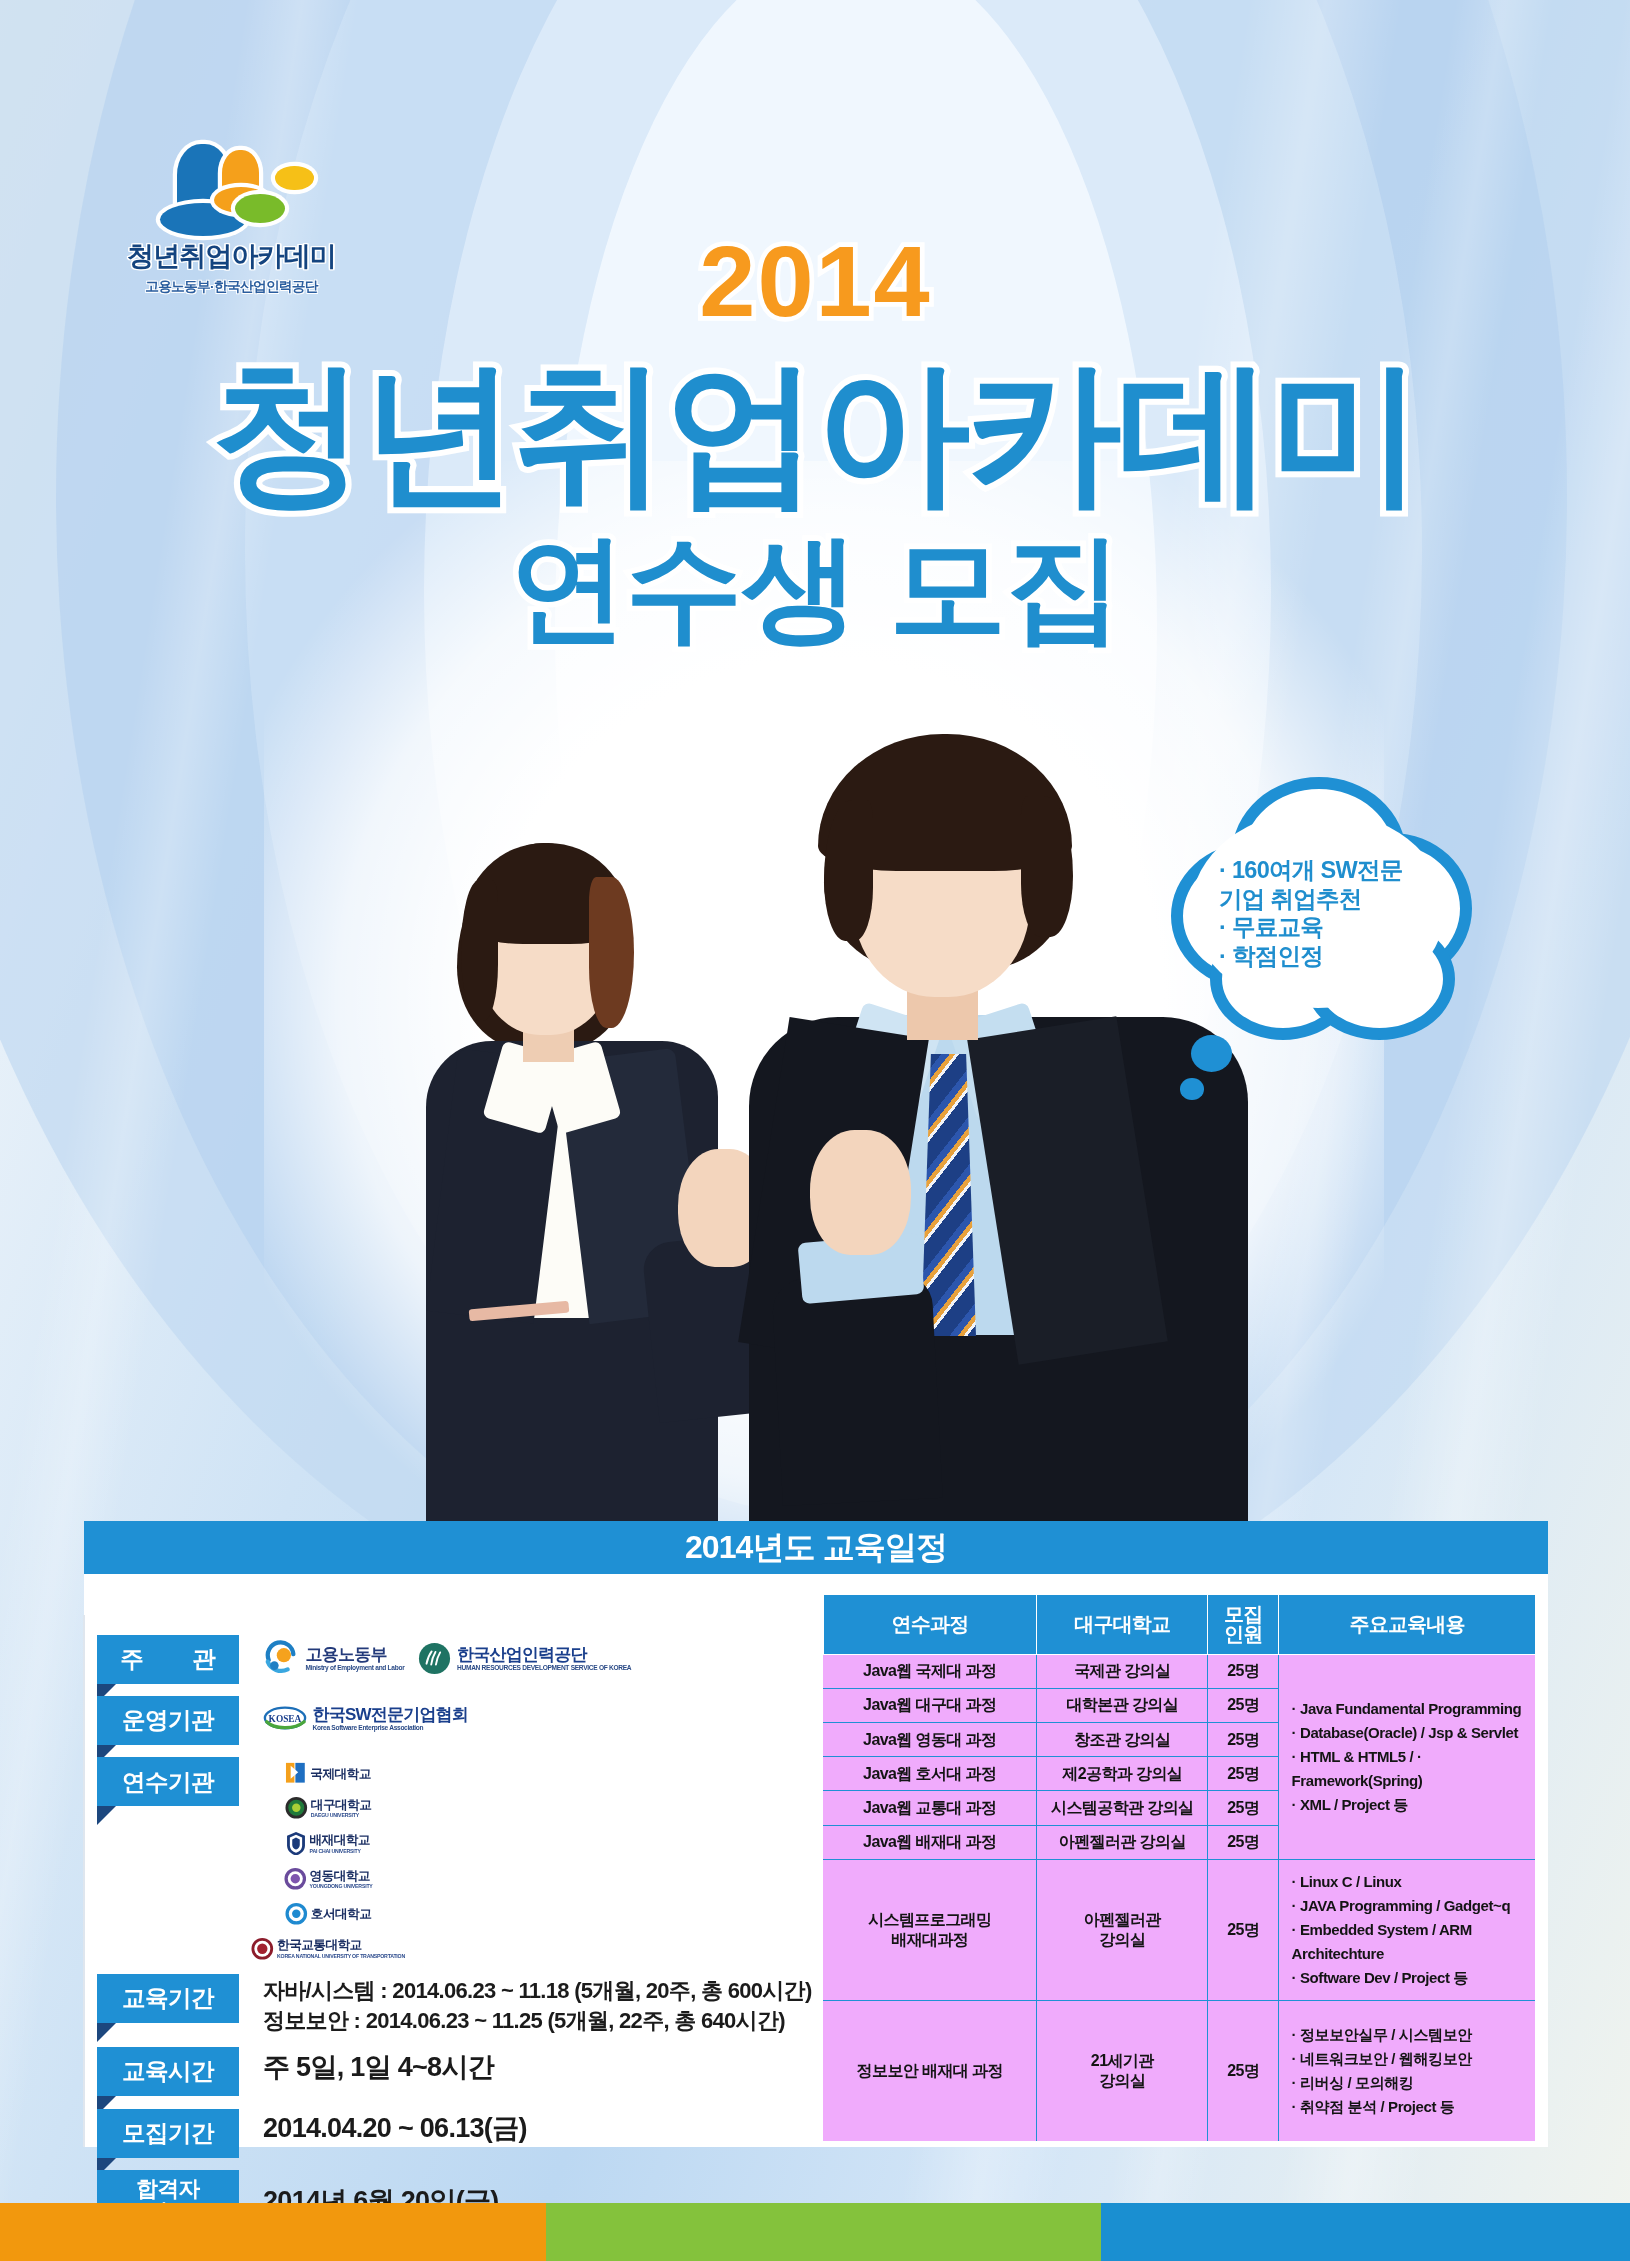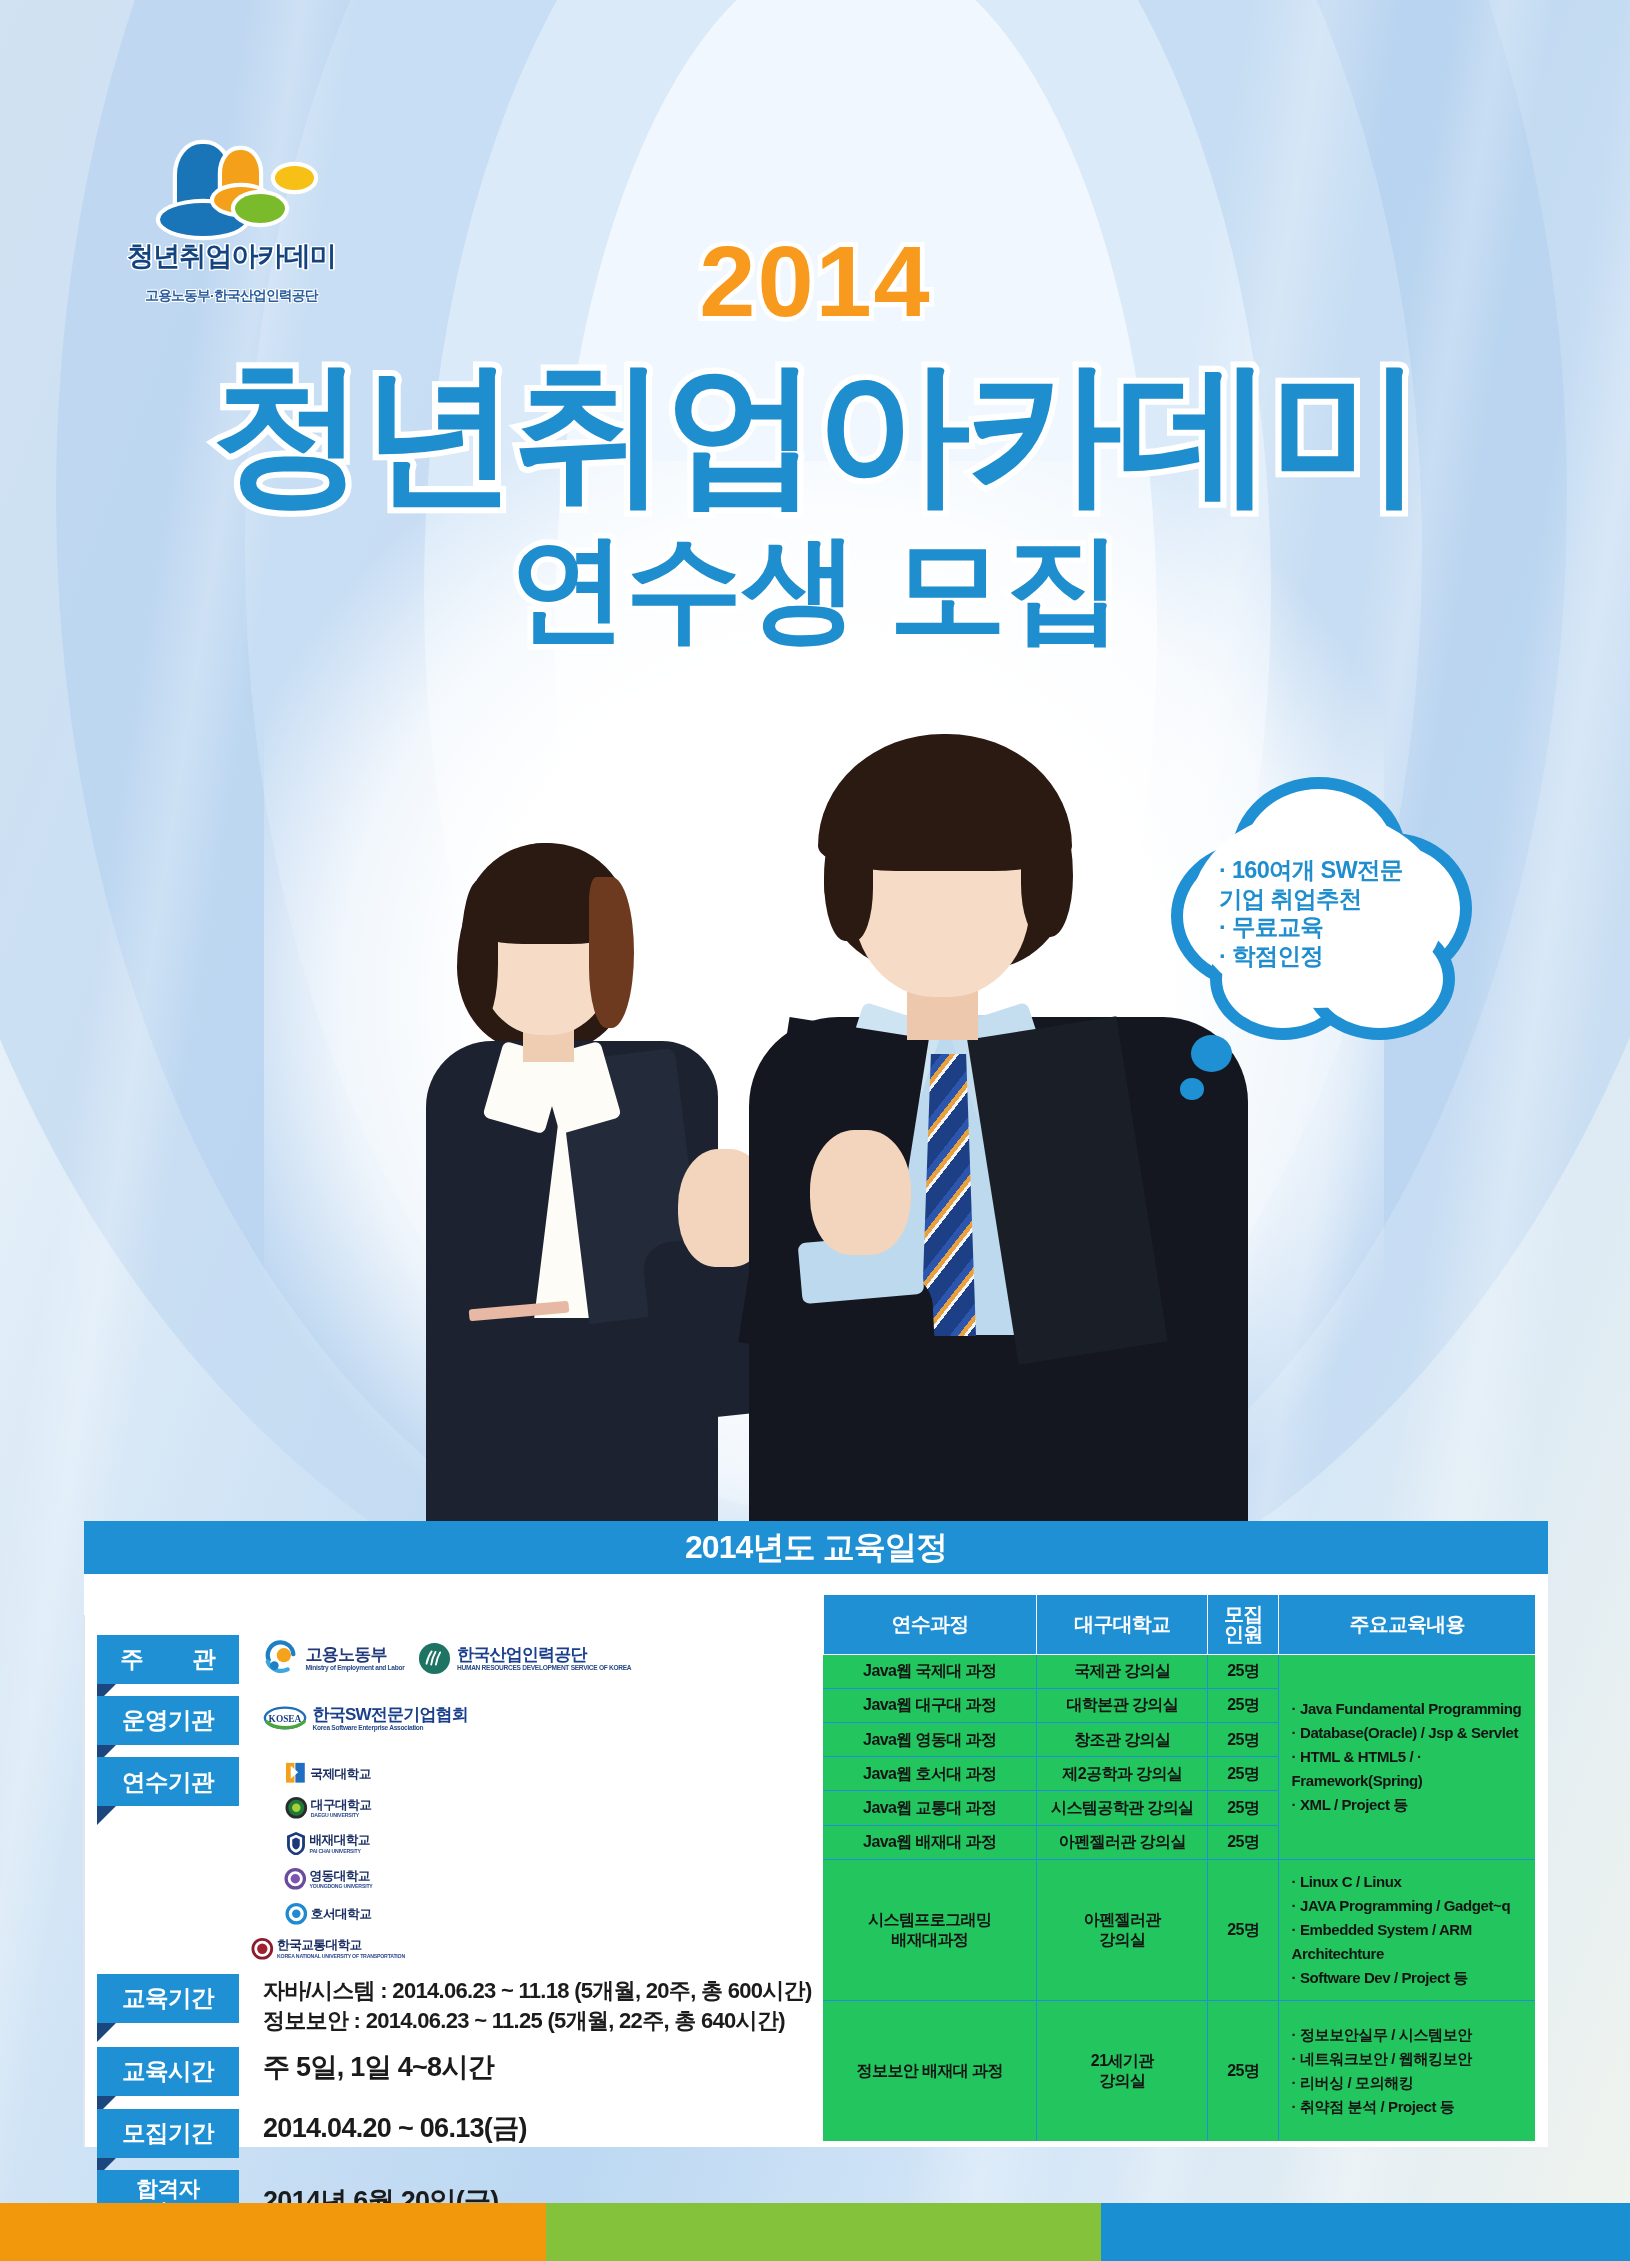--- a/index.html
+++ b/index.html
@@ -65,21 +65,21 @@
     background:#f5a01b; border-radius:50%; box-shadow:0 0 0 4.2px #ffffff;
   }
   .lm-dot-y { position:absolute; left:128px; top:24.5px; width:39px; height:24.5px; background:#f6c017; border-radius:50%; box-shadow:0 0 0 4.2px #ffffff; }
   .lm-dot-g { position:absolute; left:88px; top:53px; width:50px; height:29px; background:#79bb2a; border-radius:50%; box-shadow:0 0 0 4.2px #ffffff; }
   .logo-name {
     font-size:27px; font-weight:bold; color:#14447f; letter-spacing:-0.9px;
     text-shadow:-1.4px -1.4px 0 #fff, 1.4px -1.4px 0 #fff, -1.4px 1.4px 0 #fff, 1.4px 1.4px 0 #fff, 0 1.4px 0 #fff, 0 -1.4px 0 #fff, 1.4px 0 0 #fff, -1.4px 0 0 #fff;
     margin-top:2.8px;
   }
   .logo-sub {
-    font-size:13.7px; font-weight:bold; color:#2a5d9e; letter-spacing:-0.7px; margin-top:13px;
+    font-size:13.7px; font-weight:bold; color:#2a5d9e; letter-spacing:-0.7px; margin-top:4px;
     text-shadow:-0.9px -0.9px 0 #fff, 0.9px -0.9px 0 #fff, -0.9px 0.9px 0 #fff, 0.9px 0.9px 0 #fff;
   }
 
   
   #headline { position:absolute; left:0; top:231px; width:1631px; text-align:center; }
   .hl-year {
     font-size:101px; font-weight:bold; color:#f79a1e; letter-spacing:1.9px; line-height:1;
     -webkit-text-stroke:9.4px #ffffff; paint-order:stroke fill;
     display:inline-block;
   }
@@ -217,21 +217,21 @@
   .uni-name { font-size:12.7px; font-weight:bold; color:#1b2f63; letter-spacing:-0.6px; line-height:1; white-space:nowrap; }
   .uni-sub  { font-size:5.2px; font-weight:bold; color:#2b4a8c; letter-spacing:-0.2px; line-height:1.2; margin-top:0.9px; white-space:nowrap; }
 
   
   table.sched { width:100%; border-collapse:collapse; table-layout:fixed; }
   table.sched th {
     background:#1f90d4; color:#ffffff; font-size:20px; font-weight:bold; letter-spacing:-0.8px;
     padding:8.5px 1.9px; border:1.4px solid #ffffff; line-height:1.04;
   }
   table.sched td {
-    background:#22c55e; color:#141414; font-size:16px; font-weight:bold; letter-spacing:-0.6px;
+    background:#f0abfc; color:#141414; font-size:16px; font-weight:bold; letter-spacing:-0.6px;
     text-align:center; padding:6.6px 2.8px; border-bottom:1.9px solid #1f90d4; border-right:1.9px solid #1f90d4;
     line-height:1.25;
   }
   table.sched td.last { border-right:none; }
   table.sched td.content {
     text-align:left; padding-left:12.2px; font-size:15px; line-height:1.6; letter-spacing:-0.4px;
   }
   table.sched td.nob { border-bottom:none; }
   table.sched .c1 { width:30%; }
   table.sched .c2 { width:24%; }

